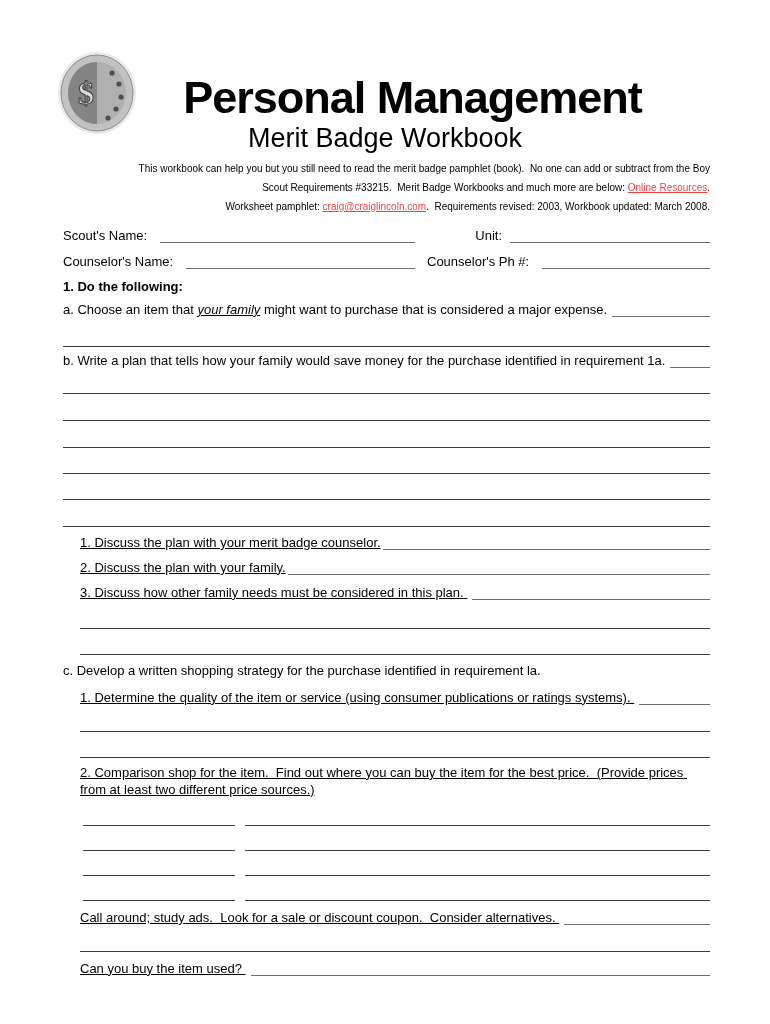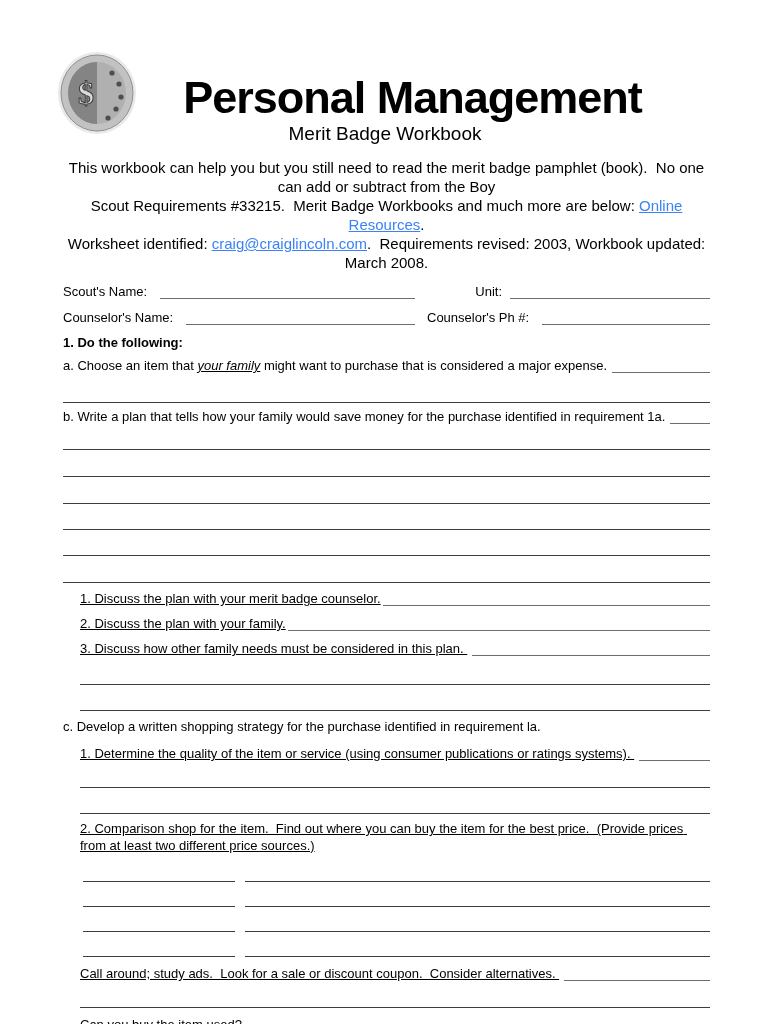--- a/index.html
+++ b/index.html
@@ -9,24 +9,24 @@
   }
   .page { position:relative; width:770px; height:1024px; }
   .content { padding:0 60px 0 63px; }
 
   
   .logo { position:absolute; left:56px; top:50px; width:82px; height:86px; }
   .title {
     margin:0; padding:74px 0 0 55px; text-align:center;
     font-size:45px; font-weight:bold; letter-spacing:-1px; line-height:1.05;
   }
-  .subtitle { text-align:center; font-size:19px; margin-top:3px; line-height:1.1; }
-  .intro { text-align:center; margin-top:13px; line-height:19px; font-size:15px; }
+  .subtitle { text-align:center; font-size:27px; margin-top:3px; line-height:1.1; }
+  .intro { text-align:right; margin-top:5px; line-height:19px; font-size:10px; }
   .pre { white-space:pre-wrap; }
-  a.link, .link { color:#3b82f6; text-decoration:underline; cursor:pointer; }
+  a.link, .link { color:#ef4444; text-decoration:underline; cursor:pointer; }
 
   
   .form-row { display:flex; align-items:flex-end; }
   .fr1 { margin-top:12px; }
   .fr2 { margin-top:11px; }
   .f-left { width:352px; display:flex; align-items:center; }
   .f-right { flex:1; display:flex; align-items:flex-end; padding-left:12px; }
   .f-label { white-space:pre; margin-right:8px; }
   .push { margin-left:auto; }
   .ul { border-bottom:1px solid #6e6e6e; height:14px; }
@@ -69,21 +69,21 @@
   </div>
 
   <h1 class="title">Personal Management</h1>
   <div class="subtitle">Merit Badge Workbook</div>
 
   <div class="content">
 
     <div class="intro">
       <div><span class="pre">This workbook can help you but you still need to read the merit badge pamphlet (book).  No one can add or subtract from the Boy</span></div>
       <div><span class="pre">Scout Requirements #33215.  Merit Badge Workbooks and much more are below: </span><a class="link">Online Resources</a><span class="pre">.</span></div>
-      <div><span class="pre">Worksheet identified: </span><a class="link">craig@craiglincoln.com</a><span class="pre">.  Requirements revised: 2003, Workbook updated: March 2008.</span></div>
+      <div><span class="pre">Worksheet pamphlet: </span><a class="link">craig@craiglincoln.com</a><span class="pre">.  Requirements revised: 2003, Workbook updated: March 2008.</span></div>
     </div>
 
     <div class="form-row fr1">
       <div class="f-left">
         <span class="f-label">Scout's Name:</span>
         <span class="fill"></span>
       </div>
       <div class="f-right">
         <span class="f-label push">Unit:</span>
         <span class="ul ul-fix200"></span>

